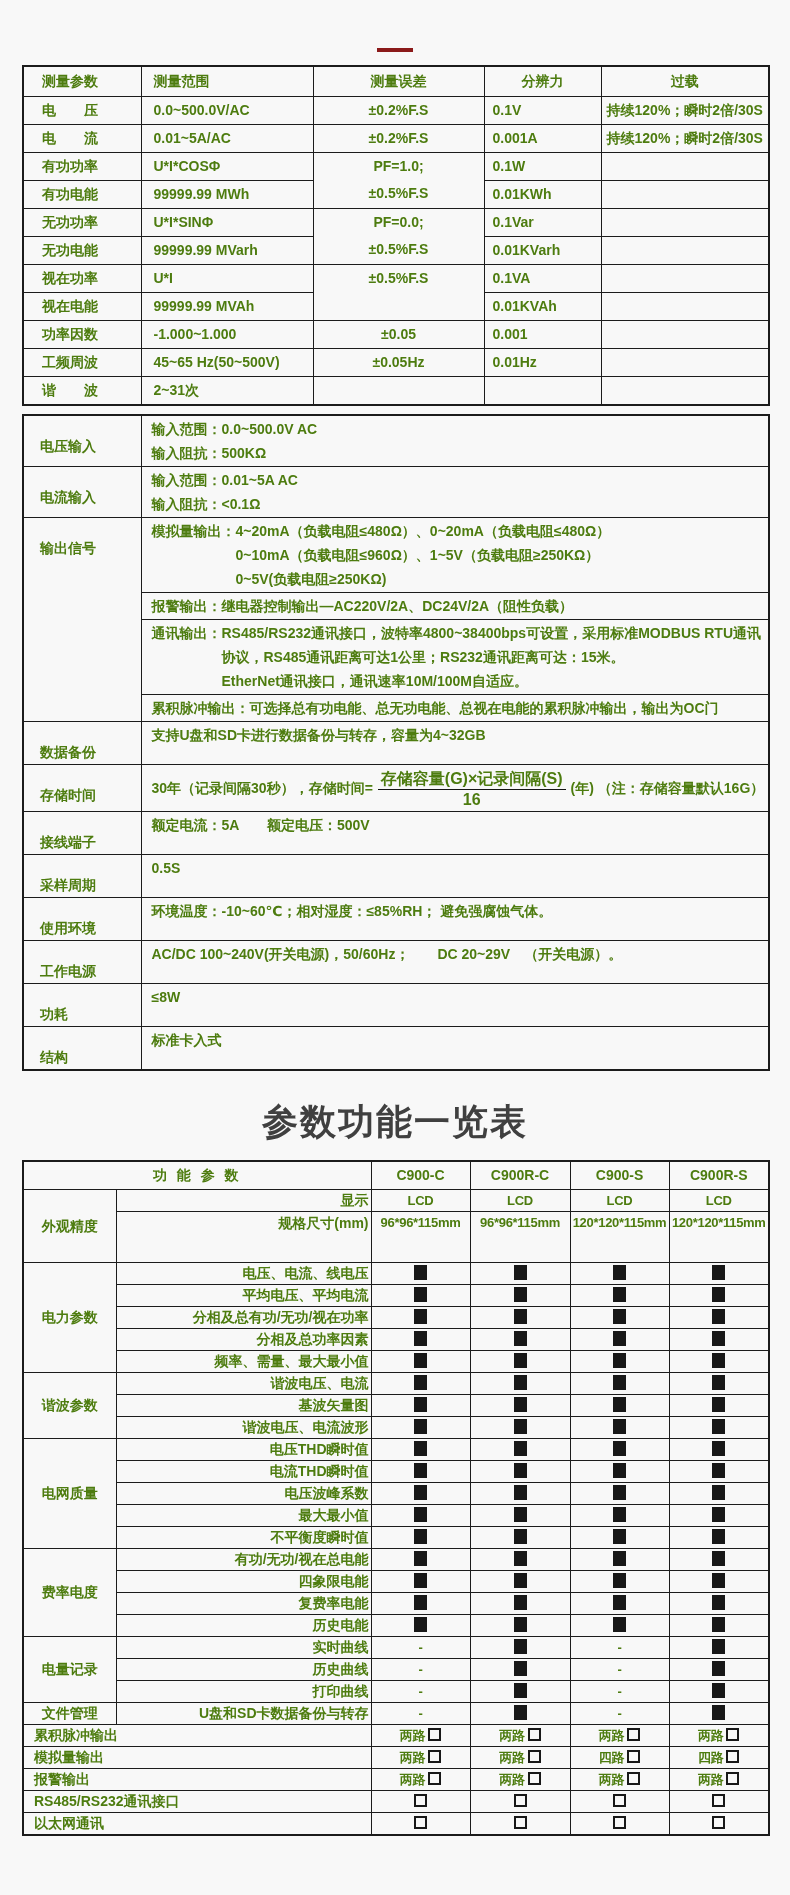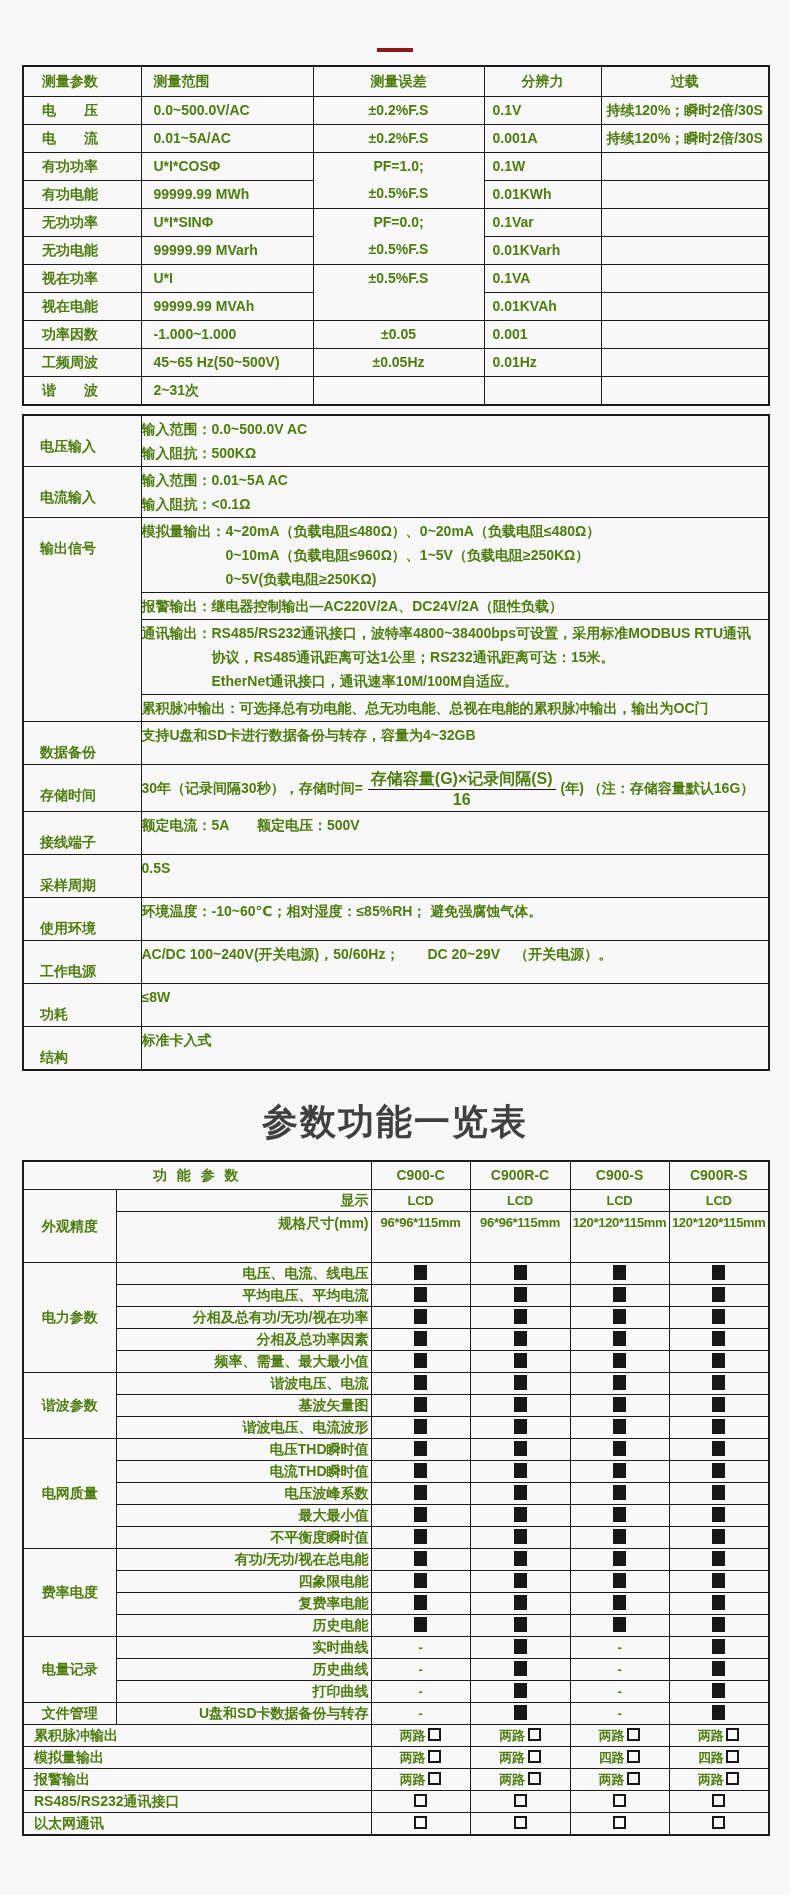--- a/index.html
+++ b/index.html
@@ -21,21 +21,21 @@
   td.c-param{text-align:left;padding-left:18px;}
   td.c-range{text-align:left;padding-left:12px;}
   td.c-center{text-align:center;}
   td.c-res{text-align:left;padding-left:8px;}
   td.m2{vertical-align:top;}
   td.m2 div{height:27px;line-height:27px;text-align:center;}
   
   #spec-table{margin-top:8px;}
   #spec-table td{vertical-align:top;}
   #spec-table td.s-label{text-align:left;padding:18px 0 0 16px;line-height:24px;}
-  #spec-table td.s-content{padding:1px 0 1px 0;}
+  #spec-table td.s-content{padding:1px 0 1px 10px;}
   #spec-table .ln{line-height:24px;height:24px;}
   .frac-row{line-height:44px;height:44px;}
   .frac{display:inline-block;vertical-align:middle;text-align:center;font-size:16px;
         line-height:1.25;margin:0 5px;font-weight:700;}
   .frac .num{border-bottom:1.5px solid #141414;padding:0 3px;}
   
   .section-title{margin:30px 0 0;text-align:center;font-size:36px;line-height:42px;
                  font-weight:800;letter-spacing:2px;color:#404040;}
   
   #feature-table{margin-top:17px;font-size:14px;}

